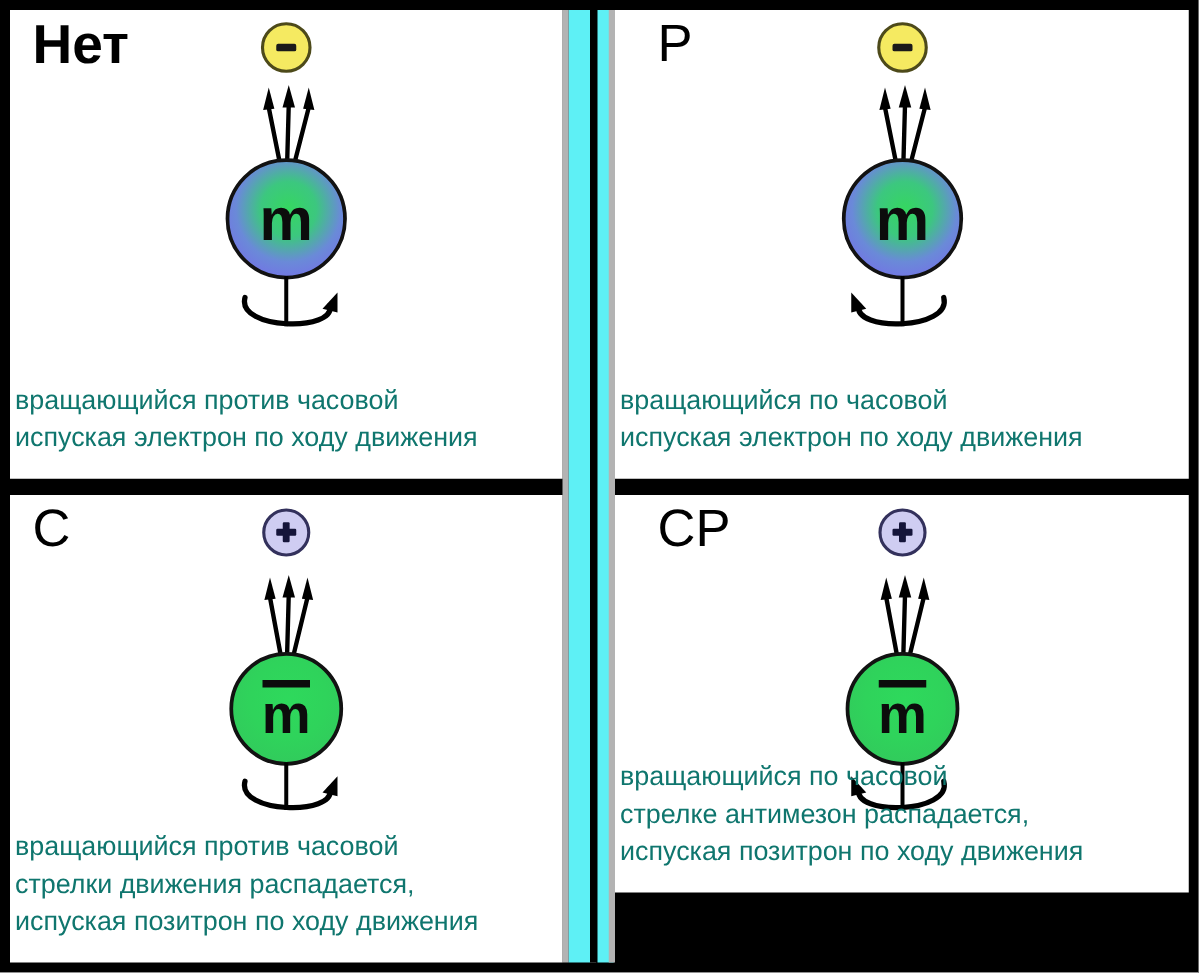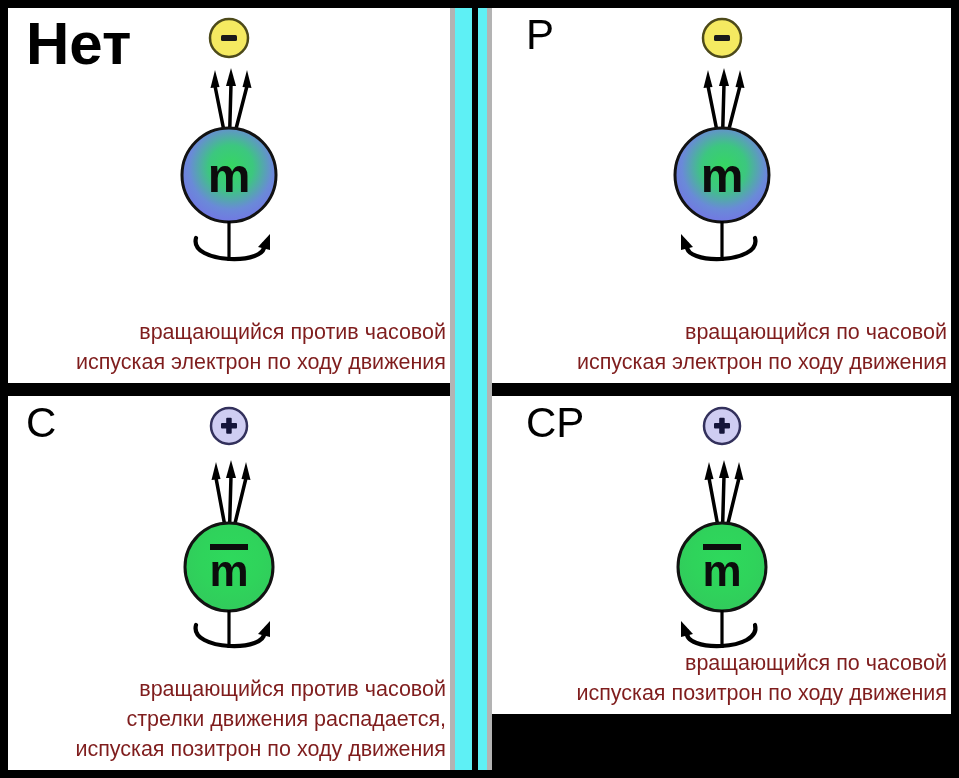--- a/index.html
+++ b/index.html
@@ -65,44 +65,44 @@
   .panel-label {
     position: absolute;
     left: 18px;
     top: 6px;
     font-size: 42px;
     line-height: 1;
     color: #000000;
     letter-spacing: 0px;
     white-space: nowrap;
   }
-  .panel-label.bold { font-weight: bold; font-size: 60px; }
+  .panel-label.bold { font-weight: bold; font-size: 44px; }
   .panel-tr .panel-label,
   .panel-br .panel-label { left: 34px; }
 
   
   .diagram {
     position: absolute;
     left: 0;
     top: 0;
     width: 100%;
     height: 272px;
   }
   .diagram svg { display: block; margin: 0 auto; }
 
   
   .caption {
     position: absolute;
     left: 0;
     right: 0;
-    bottom: 6px;
-    text-align: right;
+    bottom: 18px;
+    text-align: left;
     font-size: 21.5px;
     line-height: 30px;
-    color: #7f1d1d;
+    color: #0f766e;
     padding: 0 4px;
   }
   .caption .cline { display: block; white-space: nowrap; }
 </style>
 </head>
 <body>
 
 <div id="figure">
 
   <div class="stripe-edge edge-a"></div>
@@ -282,17 +282,18 @@
         </g>
         <line x1="150" y1="214" x2="150" y2="252" stroke="#000000" stroke-width="3.2"></line>
         <g fill="none" stroke="#000000" stroke-width="4.2" stroke-linecap="round">
           <path d="M183,229 C190,255 110,257 115,235"></path>
         </g>
         <path d="M109,225 L121,238 L109,241 Z" fill="#000000"></path>
       </svg>
     </div>
     <div class="caption">
       <span class="cline">вращающийся по часовой</span>
+      <span class="cline">стрелке антимезон распадается,</span>
       <span class="cline">испуская позитрон по ходу движения</span>
     </div>
   </div>
 
 </div>
 
 </body></html>

